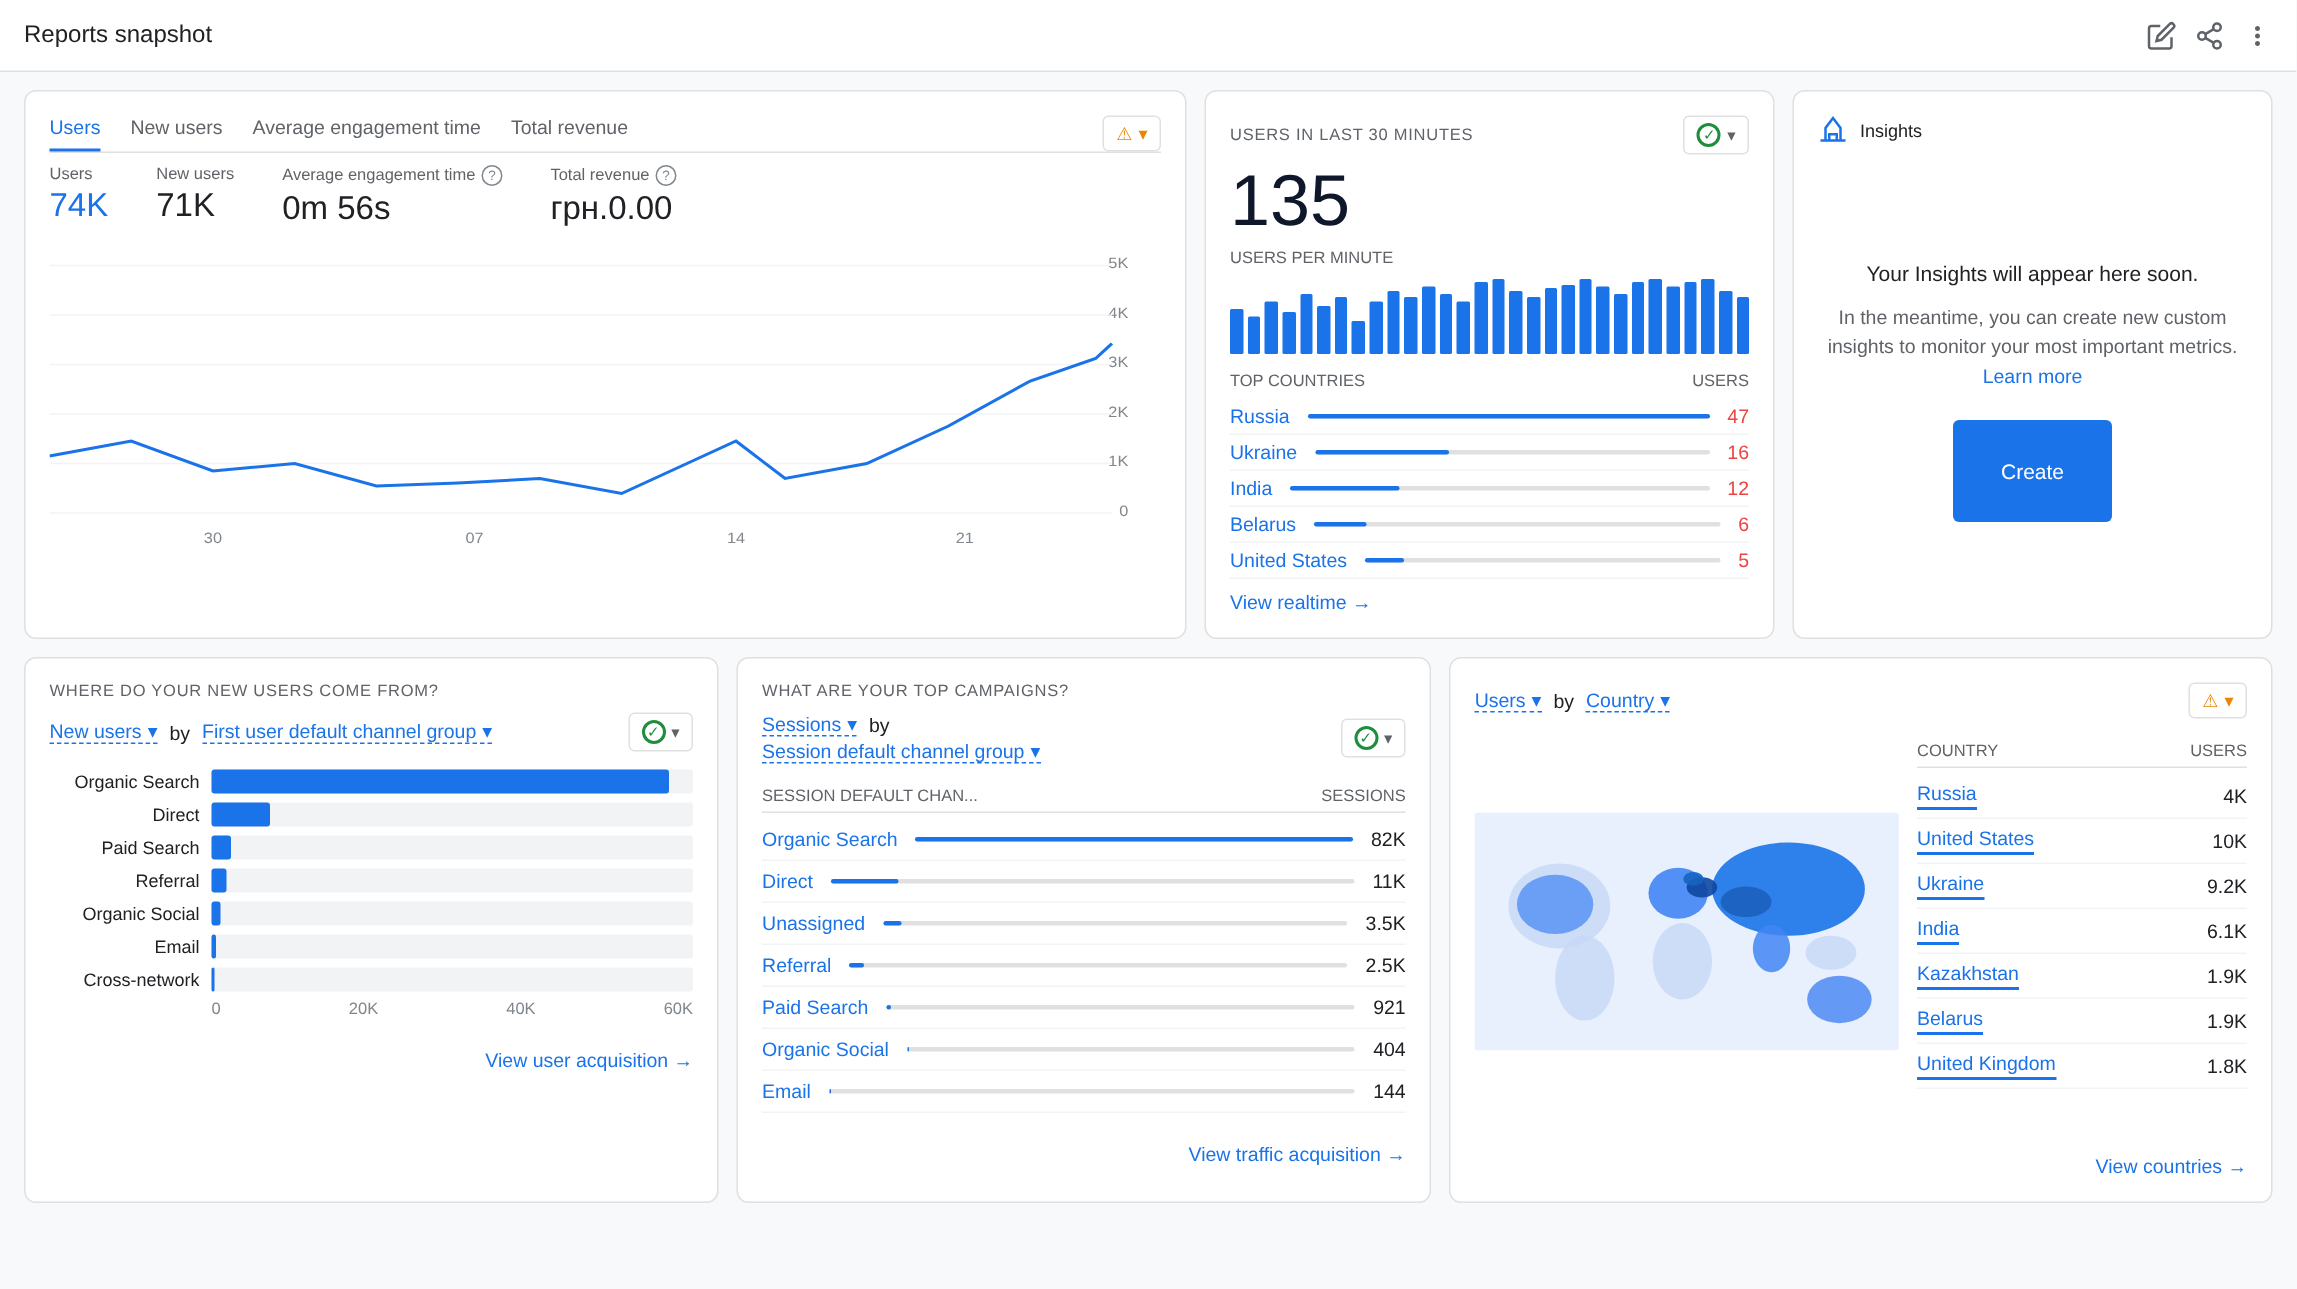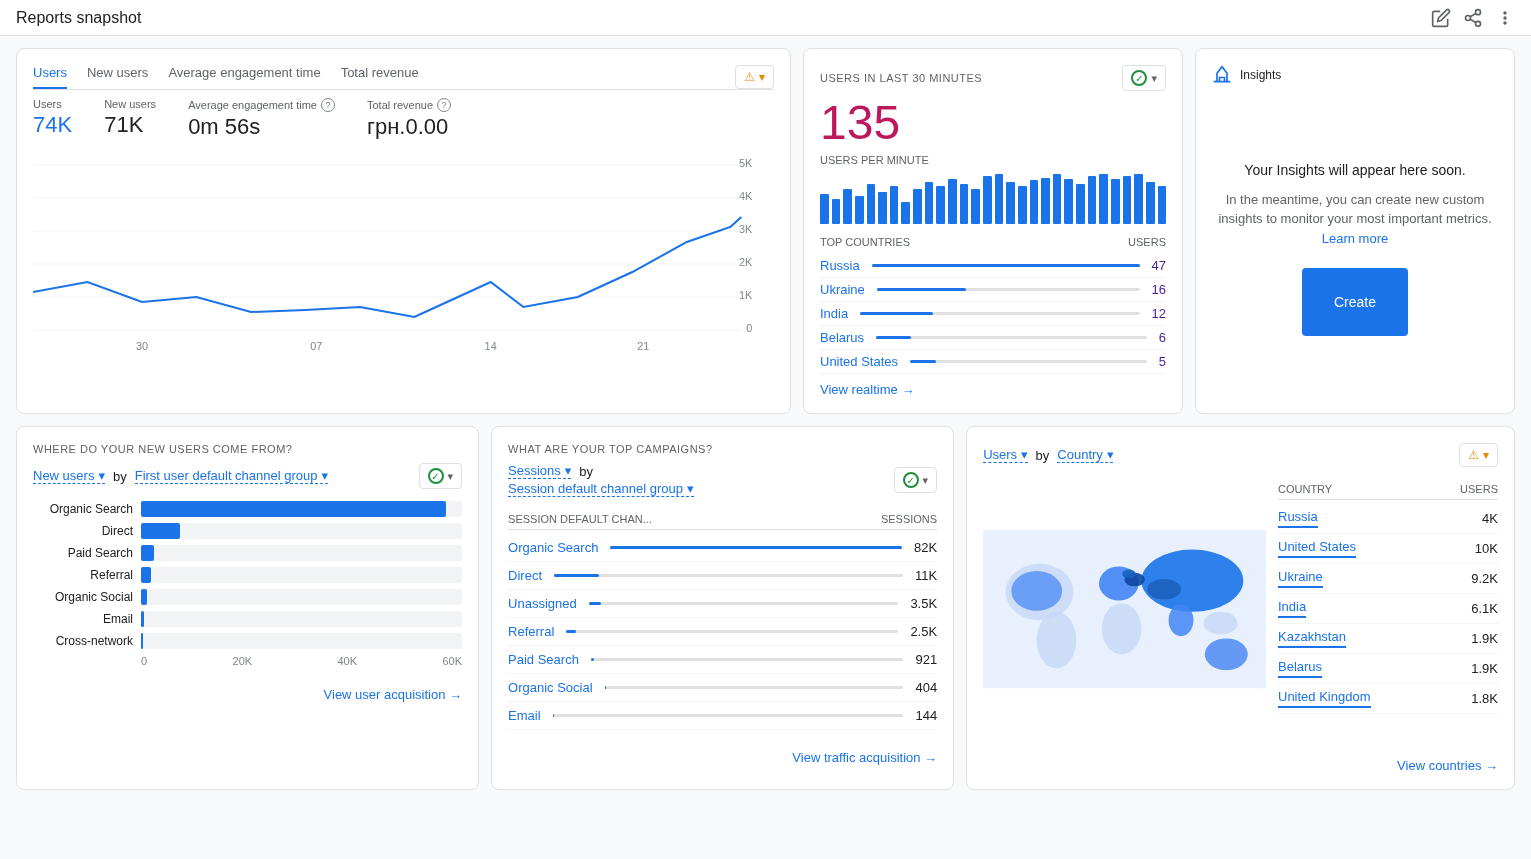--- a/index.html
+++ b/index.html
@@ -1,18 +1,18 @@
 <!DOCTYPE html>
 <html><head>
   <meta charset="utf-8">
   <style>
     * { box-sizing: border-box; margin: 0; padding: 0; }
     body { font-family: 'Google Sans', Arial, sans-serif; background: #f8f9fa; color: #202124; font-size: 13px; }
     
-    .header { display: flex; align-items: center; justify-content: space-between; padding: 8px 16px; background: #fff; border-bottom: 1px solid #e0e0e0; height: 36px; }
+    .header { display: flex; align-items: center; justify-content: space-between; padding: 8px 16px; background: #fff; border-bottom: 1px solid #e0e0e0; height: 48px; }
     .header-title { font-size: 16px; font-weight: 500; color: #202124; }
     .header-icons { display: flex; gap: 12px; align-items: center; }
 
     .content { padding: 12px 16px; }
 
     .top-row { display: flex; gap: 12px; margin-bottom: 12px; }
 
     
     .users-card { background: #fff; border-radius: 8px; flex: 1; padding: 16px; border: 1px solid #e0e0e0; }
     .metric-tabs { display: flex; gap: 20px; margin-bottom: 8px; border-bottom: 1px solid #e0e0e0; }
@@ -29,30 +29,30 @@
     .chart-area { position: relative; height: 200px; }
     .chart-svg { width: 100%; height: 100%; }
 
     
     .realtime-card { background: #fff; border-radius: 8px; width: 380px; padding: 16px; border: 1px solid #e0e0e0; }
     .card-header { display: flex; align-items: center; justify-content: space-between; margin-bottom: 4px; }
     .card-header-title { font-size: 11px; color: #5f6368; letter-spacing: 0.5px; text-transform: uppercase; }
     .green-check-btn { display: flex; align-items: center; gap: 4px; background: none; border: 1px solid #e0e0e0; border-radius: 4px; padding: 4px 8px; cursor: pointer; }
     .green-dot { width: 16px; height: 16px; border-radius: 50%; border: 2px solid #1e8e3e; display: flex; align-items: center; justify-content: center; }
     .green-dot::after { content: '✓'; font-size: 10px; color: #1e8e3e; }
-    .big-number { font-size: 48px; font-weight: 300; color: #be185d; margin: 4px 0; }
+    .big-number { font-size: 48px; font-weight: 300; color: #0f172a; margin: 4px 0; }
     .sub-label { font-size: 11px; color: #5f6368; text-transform: uppercase; margin-bottom: 8px; }
     .mini-bar-chart { display: flex; align-items: flex-end; gap: 3px; height: 50px; margin-bottom: 12px; }
     .countries-section { }
     .countries-header { display: flex; justify-content: space-between; font-size: 11px; color: #5f6368; margin-bottom: 6px; text-transform: uppercase; gap: 20px; }
     .country-row { display: flex; justify-content: space-between; align-items: center; padding: 4px 0; border-bottom: 1px solid #f1f3f4; }
     .country-name { font-size: 13px; color: #1a73e8; cursor: pointer; }
     .country-bar-wrap { flex: 1; margin: 0 12px; height: 3px; background: #e0e0e0; border-radius: 2px; }
     .country-bar { height: 3px; background: #1a73e8; border-radius: 2px; }
-    .country-count { font-size: 13px; color: #4c1d95; }
+    .country-count { font-size: 13px; color: #ef4444; }
     .view-link { color: #1a73e8; font-size: 13px; cursor: pointer; display: flex; align-items: center; gap: 4px; margin-top: 8px; text-decoration: none; }
 
     
     .insights-card { background: #fff; border-radius: 8px; width: 320px; padding: 16px; border: 1px solid #e0e0e0; display: flex; flex-direction: column; }
     .insights-header { display: flex; align-items: center; gap: 8px; margin-bottom: 16px; }
     .insights-title { font-size: 12px; font-weight: 400; }
     .insights-body { flex: 1; display: flex; flex-direction: column; align-items: center; justify-content: center; text-align: center; padding: 20px 0; }
     .insights-headline { font-size: 14px; font-weight: 500; margin-bottom: 12px; }
     .insights-desc { font-size: 13px; color: #5f6368; line-height: 1.5; margin-bottom: 20px; }
     .insights-learn { color: #1a73e8; cursor: pointer; }

